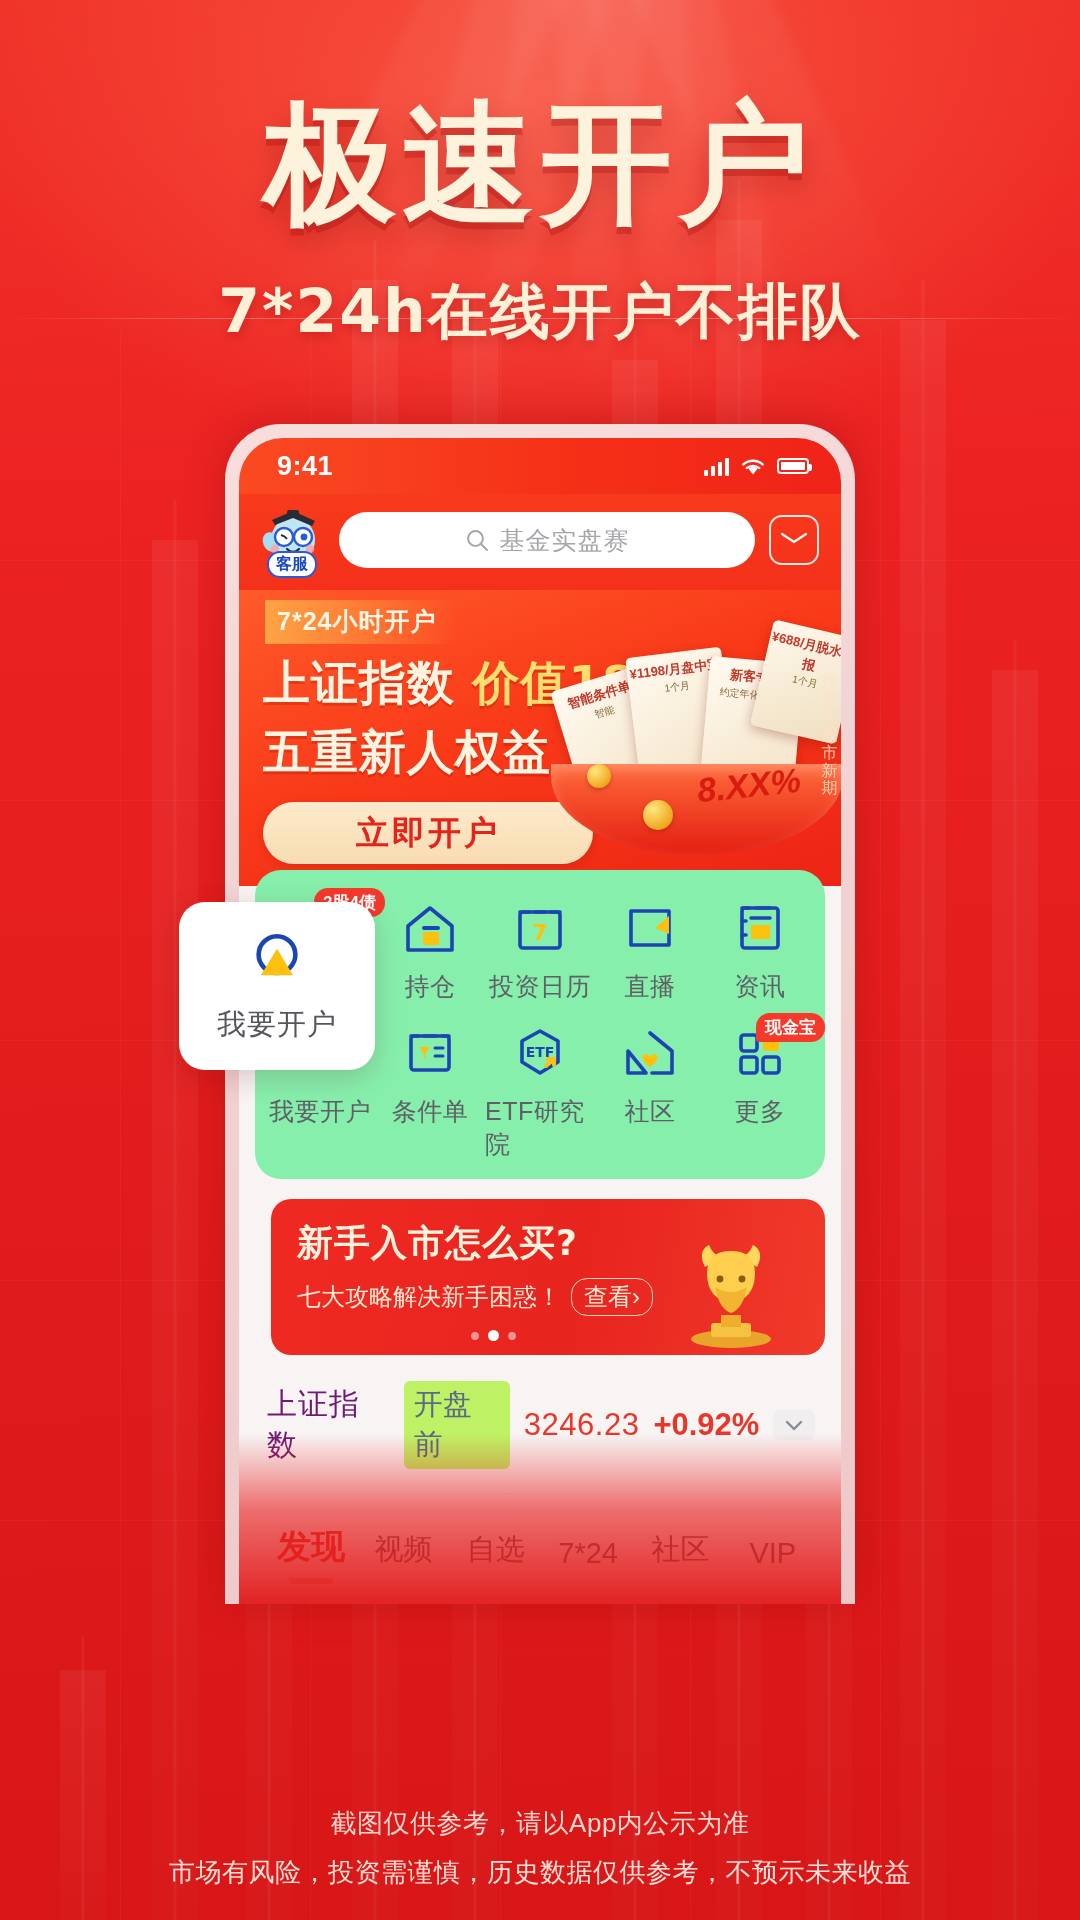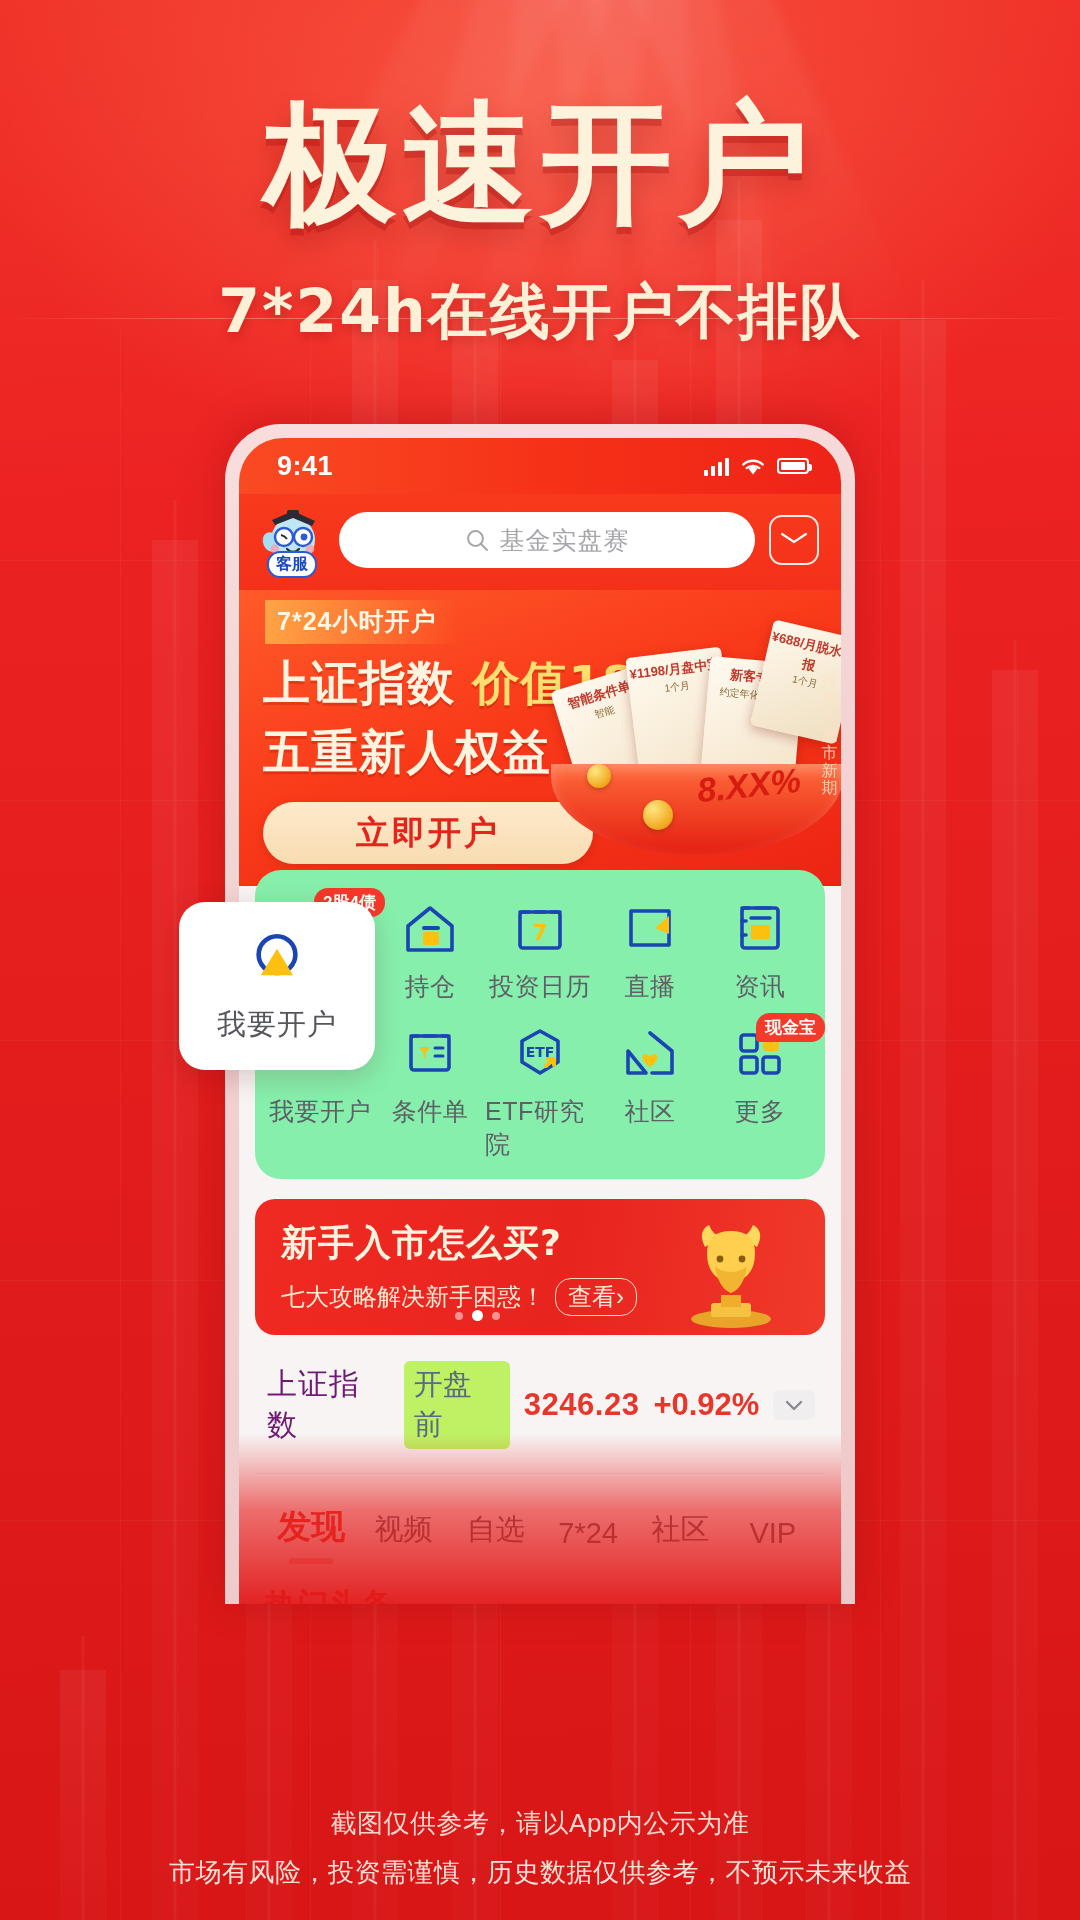--- a/index.html
+++ b/index.html
@@ -198,21 +198,21 @@
     position:absolute; left:-46px; top:478px; width:196px; height:168px;
     background:#fff; border-radius:26px; z-index:9;
     box-shadow:0 8px 28px rgba(90,10,10,.18);
     display:flex; flex-direction:column; align-items:center; justify-content:center;
   }
   .tip-card .tip-ico { width:62px; height:62px; position:relative; }
   .tip-card .tip-lbl { margin-top:16px; font-size:29px; color:#55575d; letter-spacing:1px; }
 
   
   .strip {
-    margin:20px 16px 0 16px; height:136px; border-radius:20px;
+    margin:20px 16px 0 32px; height:156px; border-radius:20px;
     background:linear-gradient(100deg,#ef2a22 0%, #e8241f 55%, #f03a2a 100%);
     position:relative; overflow:hidden; padding:20px 0 0 26px;
   }
   .strip h3 { font-size:36px; color:#fff3de; font-weight:bold; letter-spacing:1px; font-family:"DejaVu Sans","Liberation Sans",sans-serif; }
   .strip .sub { margin-top:10px; display:flex; align-items:center; gap:10px; }
   .strip .sub span { font-size:24px; color:#ffe9d2; }
   .strip .look {
     border:1.5px solid rgba(255,232,210,.9); border-radius:16px;
     font-size:20px; color:#ffe9d2; padding:2px 12px;
   }
@@ -224,21 +224,21 @@
   }
 
   
   .index-row {
     margin:0 16px; padding:26px 10px 24px 12px;
     display:flex; align-items:center; gap:14px;
     border-bottom:1px solid #eceaea;
   }
   .idx-name { font-size:30px; color:#701a75; letter-spacing:1px; }
   .idx-tag { font-size:29px; color:#5b6a86; background:#bef264; border-radius:6px; padding:4px 10px; }
-  .idx-val { margin-left:auto; font-size:31px; color:#e8372a; font-weight:700; letter-spacing:.5px; }
+  .idx-val { margin-left:auto; font-size:31px; color:#e8372a; font-weight:400; letter-spacing:.5px; }
   .idx-pct { font-size:31px; color:#e8372a; font-weight:600; }
   .caret { width:42px; height:30px; background:#f0eeee; border-radius:7px; display:flex; align-items:center; justify-content:center; }
 
   
   .tabs { display:flex; align-items:flex-end; gap:0; padding:30px 22px 0 26px; }
   .tab { flex:1; text-align:center; font-size:29px; color:#5f6268; position:relative; }
   .tab.active { color:#e8372a; font-size:34px; font-weight:bold; }
   .tab.active::after {
     content:""; position:absolute; left:50%; transform:translateX(-50%);
     bottom:-14px; width:44px; height:6px; border-radius:3px; background:#f0b3ad;

